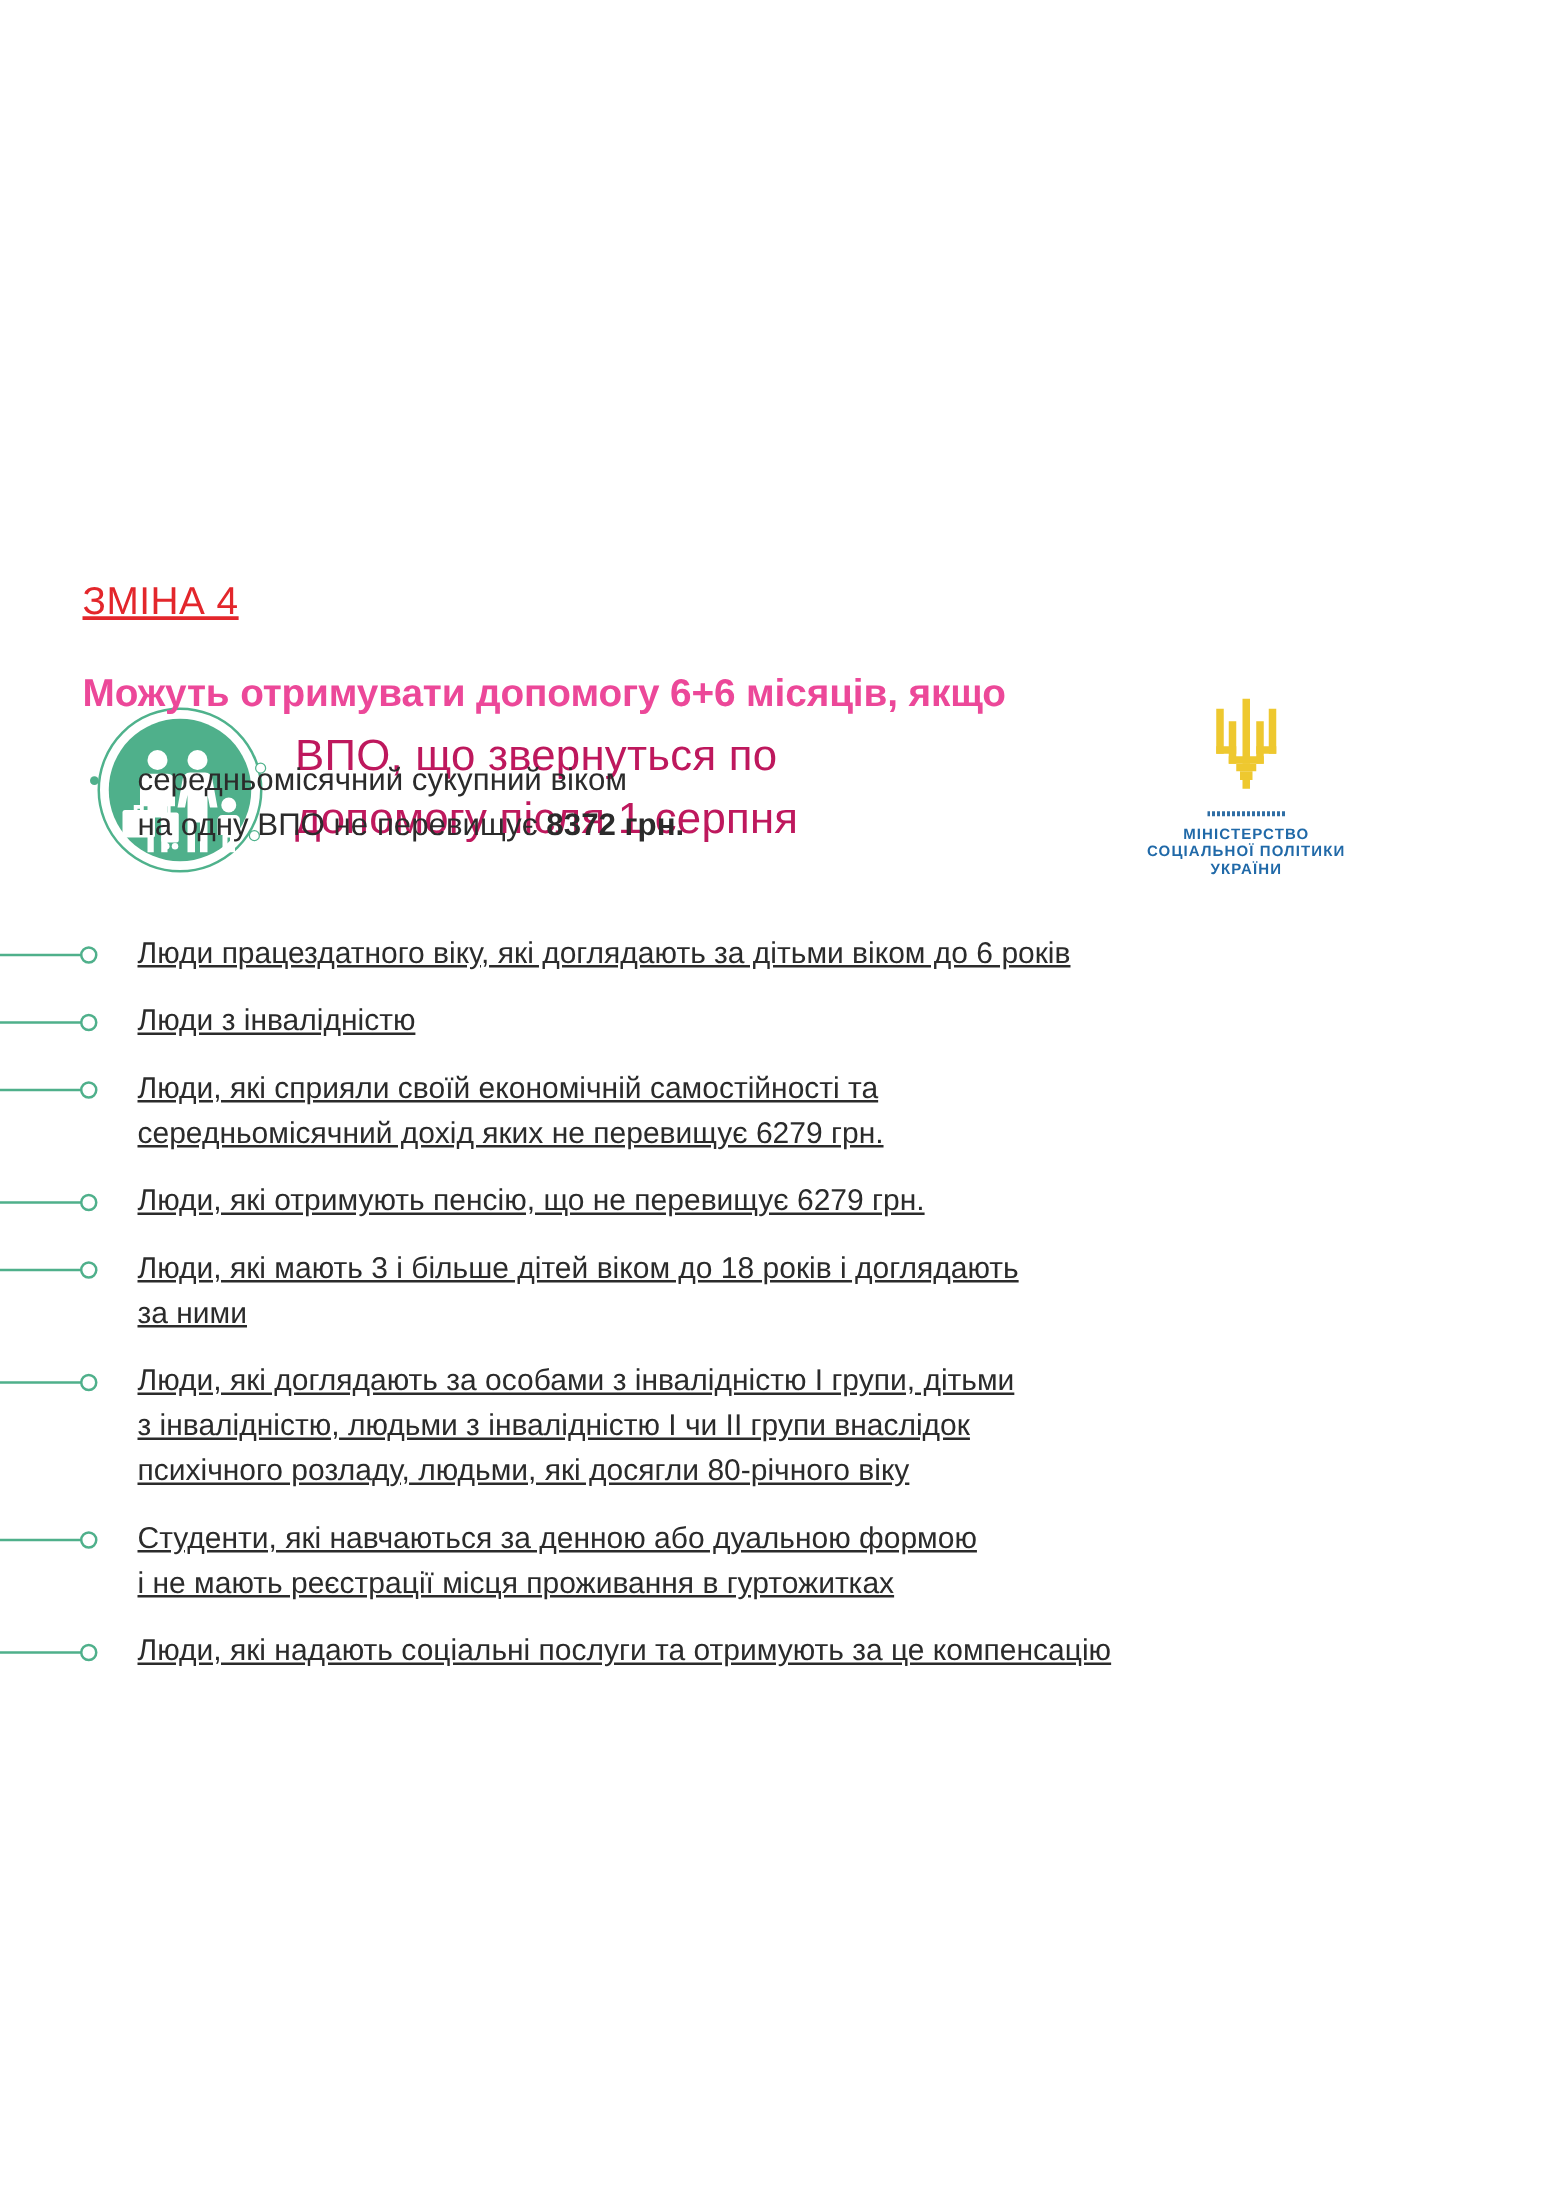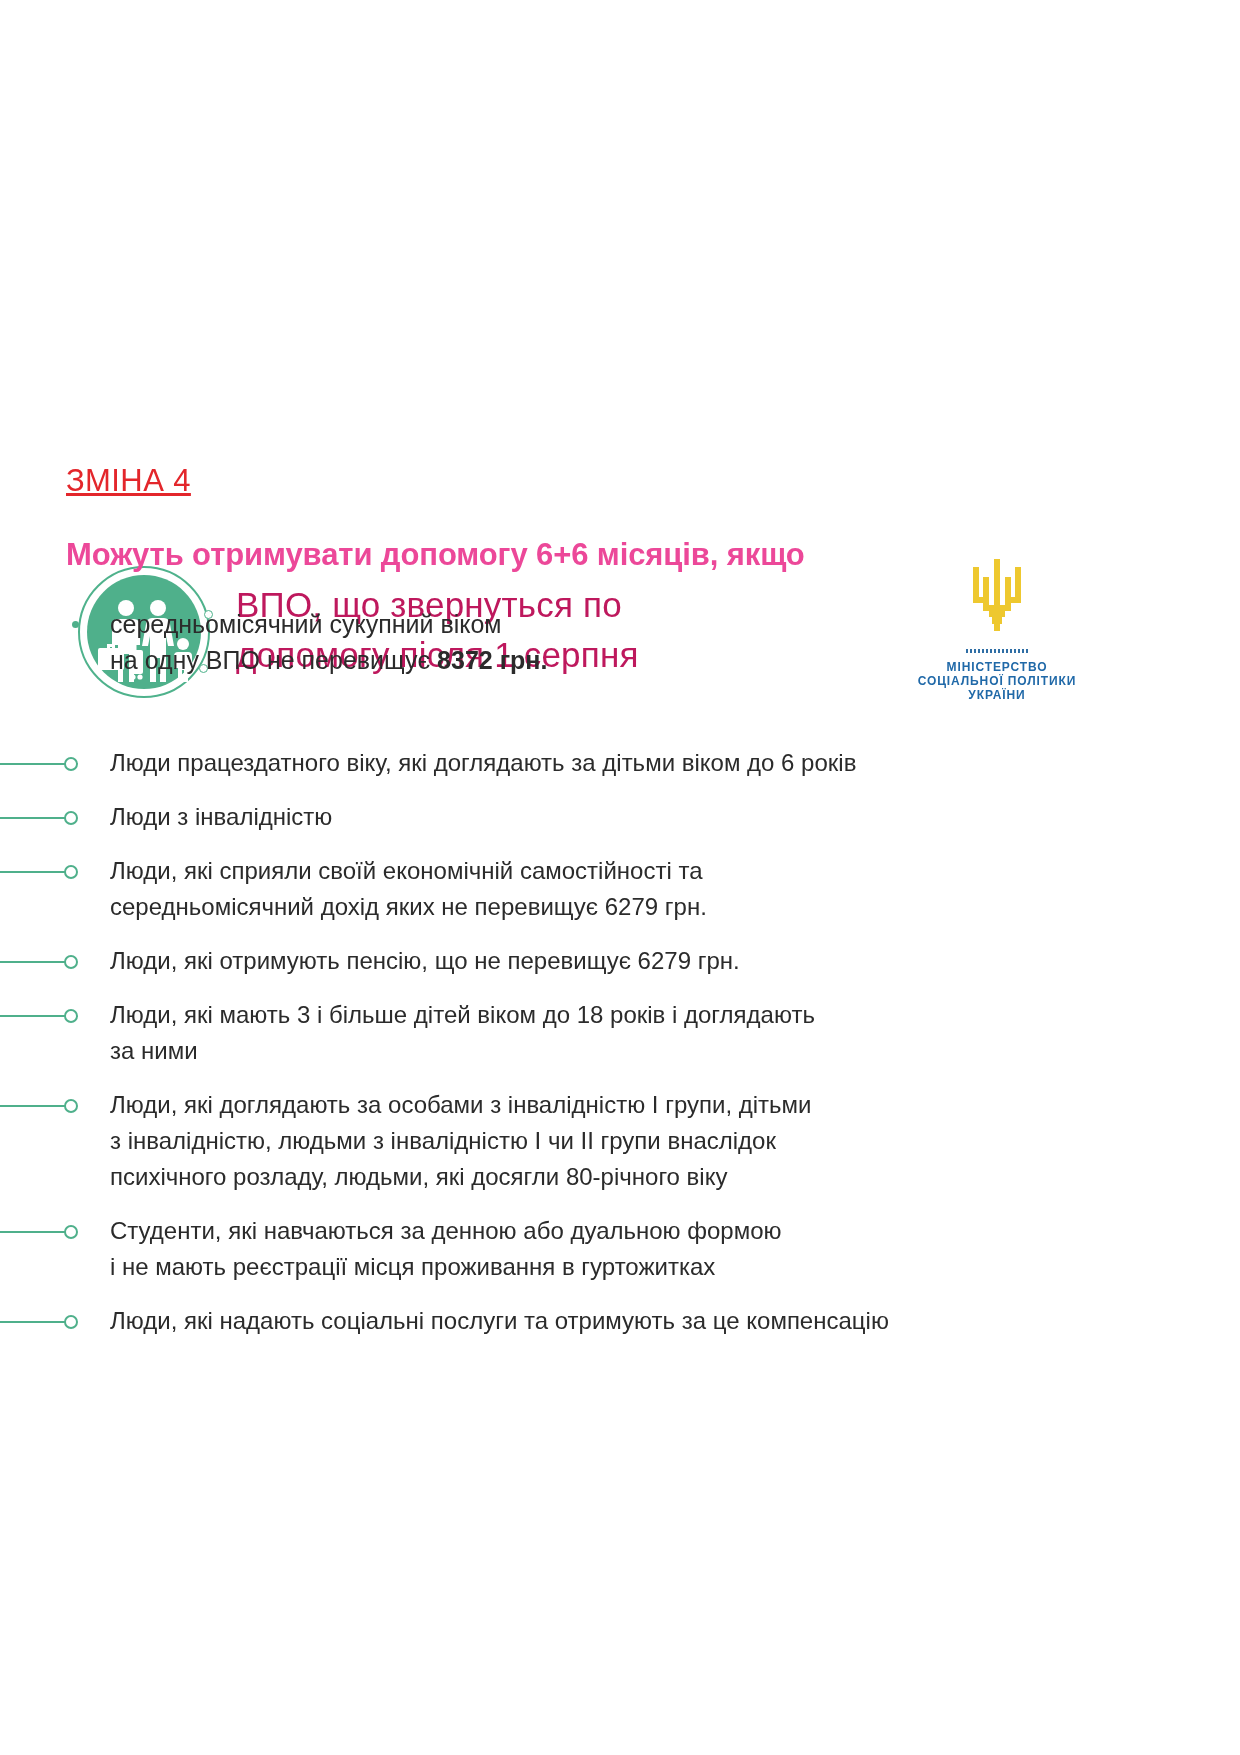--- a/index.html
+++ b/index.html
@@ -214,21 +214,21 @@
     border-radius: 50%;
     background: #ffffff;
     box-sizing: border-box;
   }
   .line-item .line-text {
     display: block;
     font-size: 24px;
     line-height: 36px;
     color: #2b2b2b;
   }
-  .line-item .line-text .l { display: block; white-space: nowrap; }
+  .line-item .line-text .l { display: block; white-space: nowrap; text-decoration: underline; }
 </style>
 </head>
 <body>
 
 <div class="page">
 
   <div class="header">
 
     <div class="brand-mark">
       <div class="ring-outer"></div>

